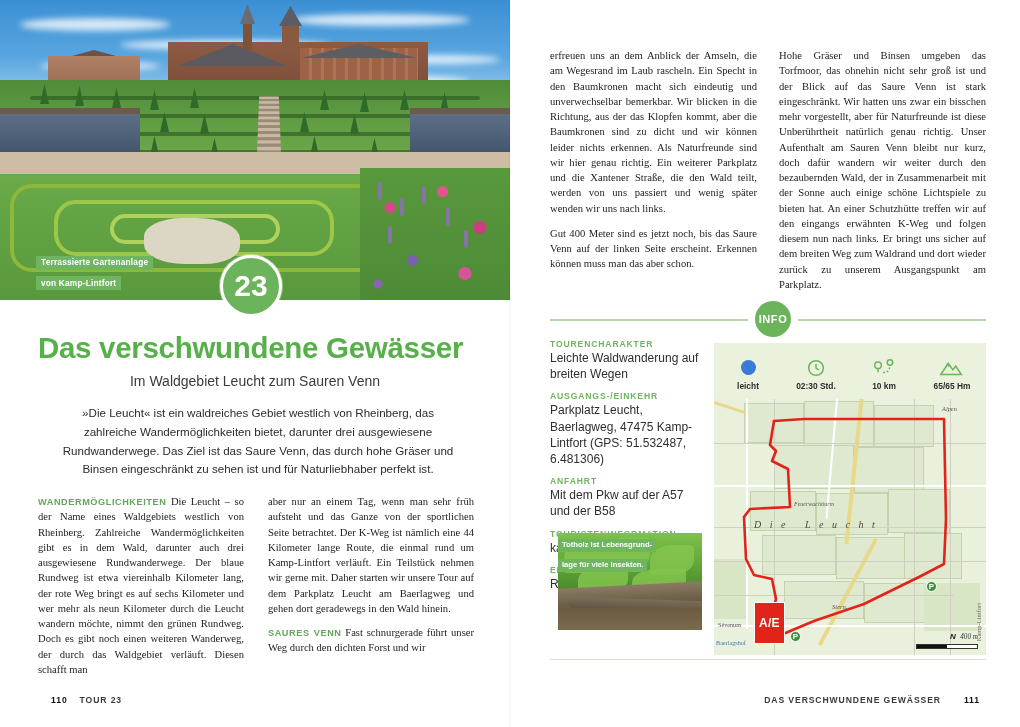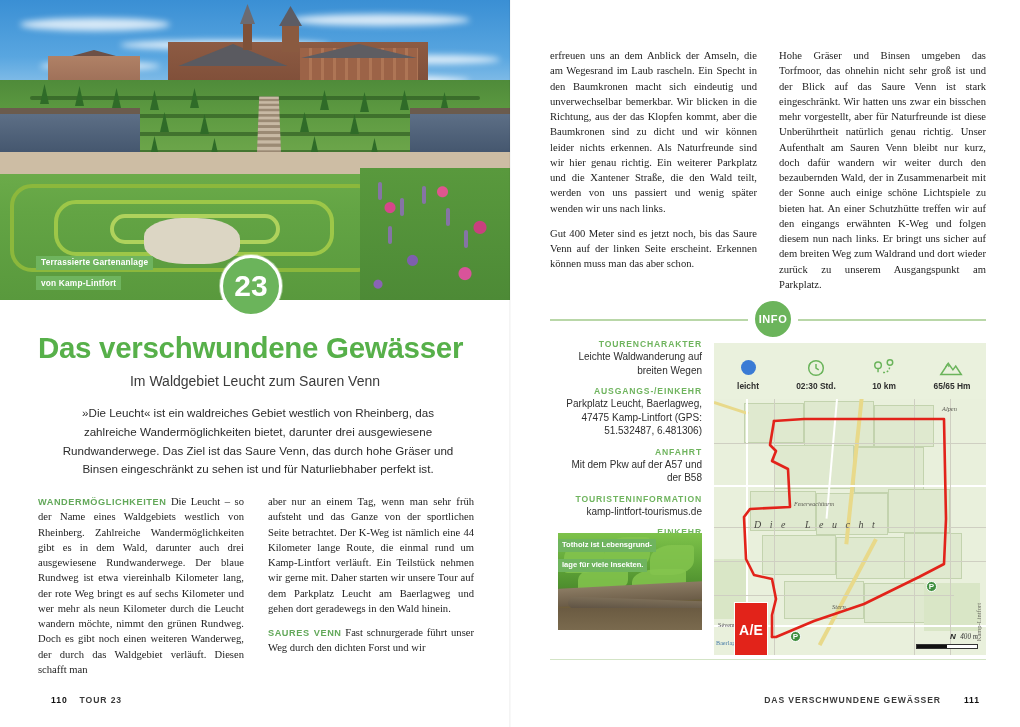--- a/index.html
+++ b/index.html
@@ -214,29 +214,29 @@
   }
   .info-rule-mask {
     position: absolute; left: 198px; top: 8px; width: 50px; height: 14px; background:#fff;
   }
   .info-bottom-rule {
     position: absolute; left: 0; bottom: 0; width: 436px; height: 1.5px; background: #d3e4c6;
   }
 
   .facts {
     position: absolute; left: 0; top: 34px; width: 152px;
-    text-align: right;
+    text-align: left;
   }
   .fact-label {
     color: #6fb45e; font-size: 8.6px; font-weight: bold;
     letter-spacing: .85px; margin-top: 9px;
   }
   .fact-label:first-child { margin-top: 0; }
   .fact-value {
-    color: #2e2e2e; font-size: 10px; line-height: 1.35; margin-top: 1px; margin-left: 16px;
+    color: #2e2e2e; font-size: 12px; line-height: 1.35; margin-top: 1px;
   }
 
   .photo-small {
     position: absolute; left: 8px; top: 228px; width: 144px; height: 97px;
     background:
       linear-gradient(180deg,#7ec24a 0%, #63a83a 30%, #4e8f2e 55%, #6b5a3a 70%, #7d6b46 100%);
     overflow: hidden;
   }
   .fern {
     position: absolute; background: #84c44e; border-radius: 50% 10% 50% 10%;
@@ -300,23 +300,23 @@
   .map-label {
     position: absolute; font-family: "Liberation Serif", serif;
     color: #5a5a52; font-style: italic;
   }
   .leucht-label {
     position: absolute; left: 40px; top: 120px;
     font-family: "Liberation Serif", serif; font-style: italic;
     font-size: 10px; color: #4a4a44; letter-spacing: 8.5px;
   }
   .ae-marker {
-    position: absolute; left: 20px; top: 203px;
-    background: #e2231a; color: #fff; font-size: 14px; font-weight: bold;
-    padding: 19px 4px; border: 1.2px solid #fff; letter-spacing: .3px;
+    position: absolute; left: 40px; top: 203px;
+    background: #e2231a; color: #fff; font-size: 12px; font-weight: bold;
+    padding: 13px 4px; border: 1.2px solid #fff; letter-spacing: .3px;
   }
   .p-marker {
     position: absolute; width: 11px; height: 11px; border-radius: 50%;
     background: #3f8f3f; color: #fff; font-size: 8px; font-weight: bold;
     display: flex; align-items: center; justify-content: center;
     border: 1px solid #fff;
   }
   .scale-wrap {
     position: absolute; right: 8px; bottom: 6px; text-align: right; font-style: italic;
   }

